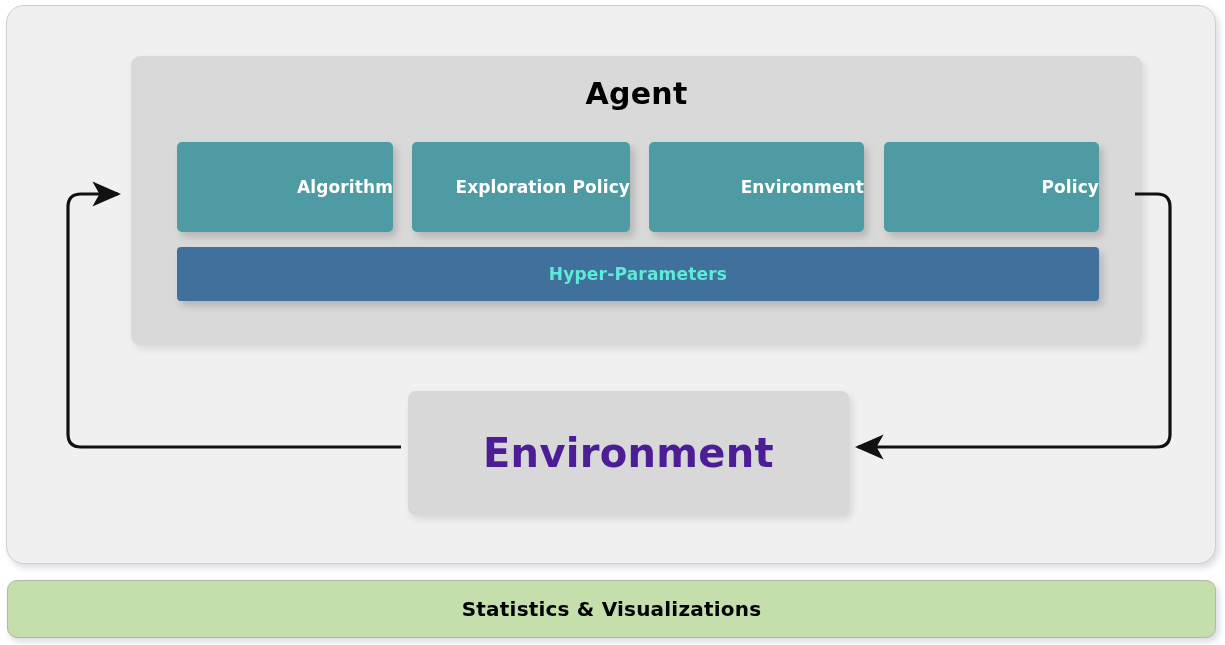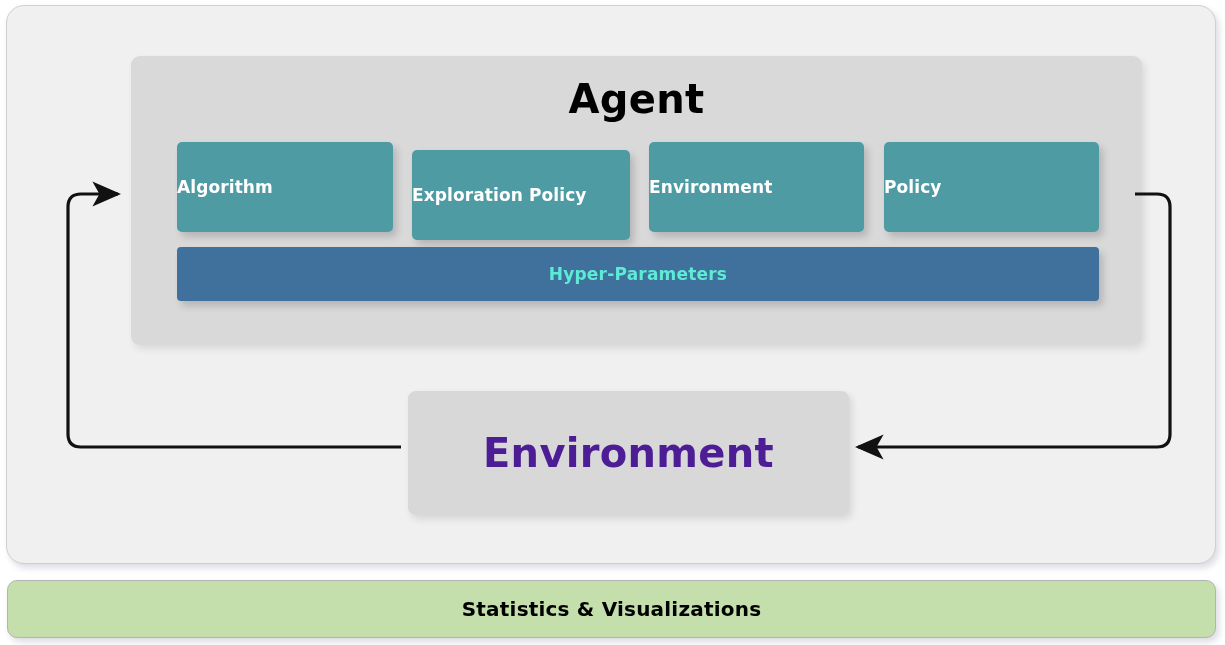--- a/index.html
+++ b/index.html
@@ -44,21 +44,21 @@
     border-radius: 9px;
     box-shadow: 3px 4px 7px rgba(60,60,70,0.12);
     box-sizing: border-box;
   }
   .agent-title {
     position: absolute;
     left: 0;
     top: 20px;
     width: 1011px;
     text-align: center;
-    font-size: 40px;
+    font-size: 30px;
     font-weight: bold;
     color: #000000;
     letter-spacing: 0.3px;
   }
 
   
   .component-row {
     position: absolute;
     left: 46px;
     top: 86px;
@@ -67,32 +67,32 @@
   }
   .component-box {
     position: absolute;
     top: 0;
     height: 90px;
     background: #4f9ba3;
     border-radius: 5px;
     box-shadow: 4px 5px 7px rgba(60,60,70,0.22);
     display: flex;
     align-items: center;
-    justify-content: flex-start;
+    justify-content: flex-end;
     box-sizing: border-box;
   }
   .component-box span {
     color: #ffffff;
     font-size: 17px;
     font-weight: bold;
     text-align: center;
     letter-spacing: 0.1px;
   }
   .cb0 { left: 0px;   width: 216px; }
-  .cb1 { left: 235px; width: 218px; margin-top: 8px; }
+  .cb1 { left: 235px; width: 218px; }
   .cb2 { left: 472px; width: 215px; }
   .cb3 { left: 707px; width: 215px; }
 
   
   .hyper-bar {
     position: absolute;
     left: 46px;
     top: 191px;
     width: 922px;
     height: 54px;

